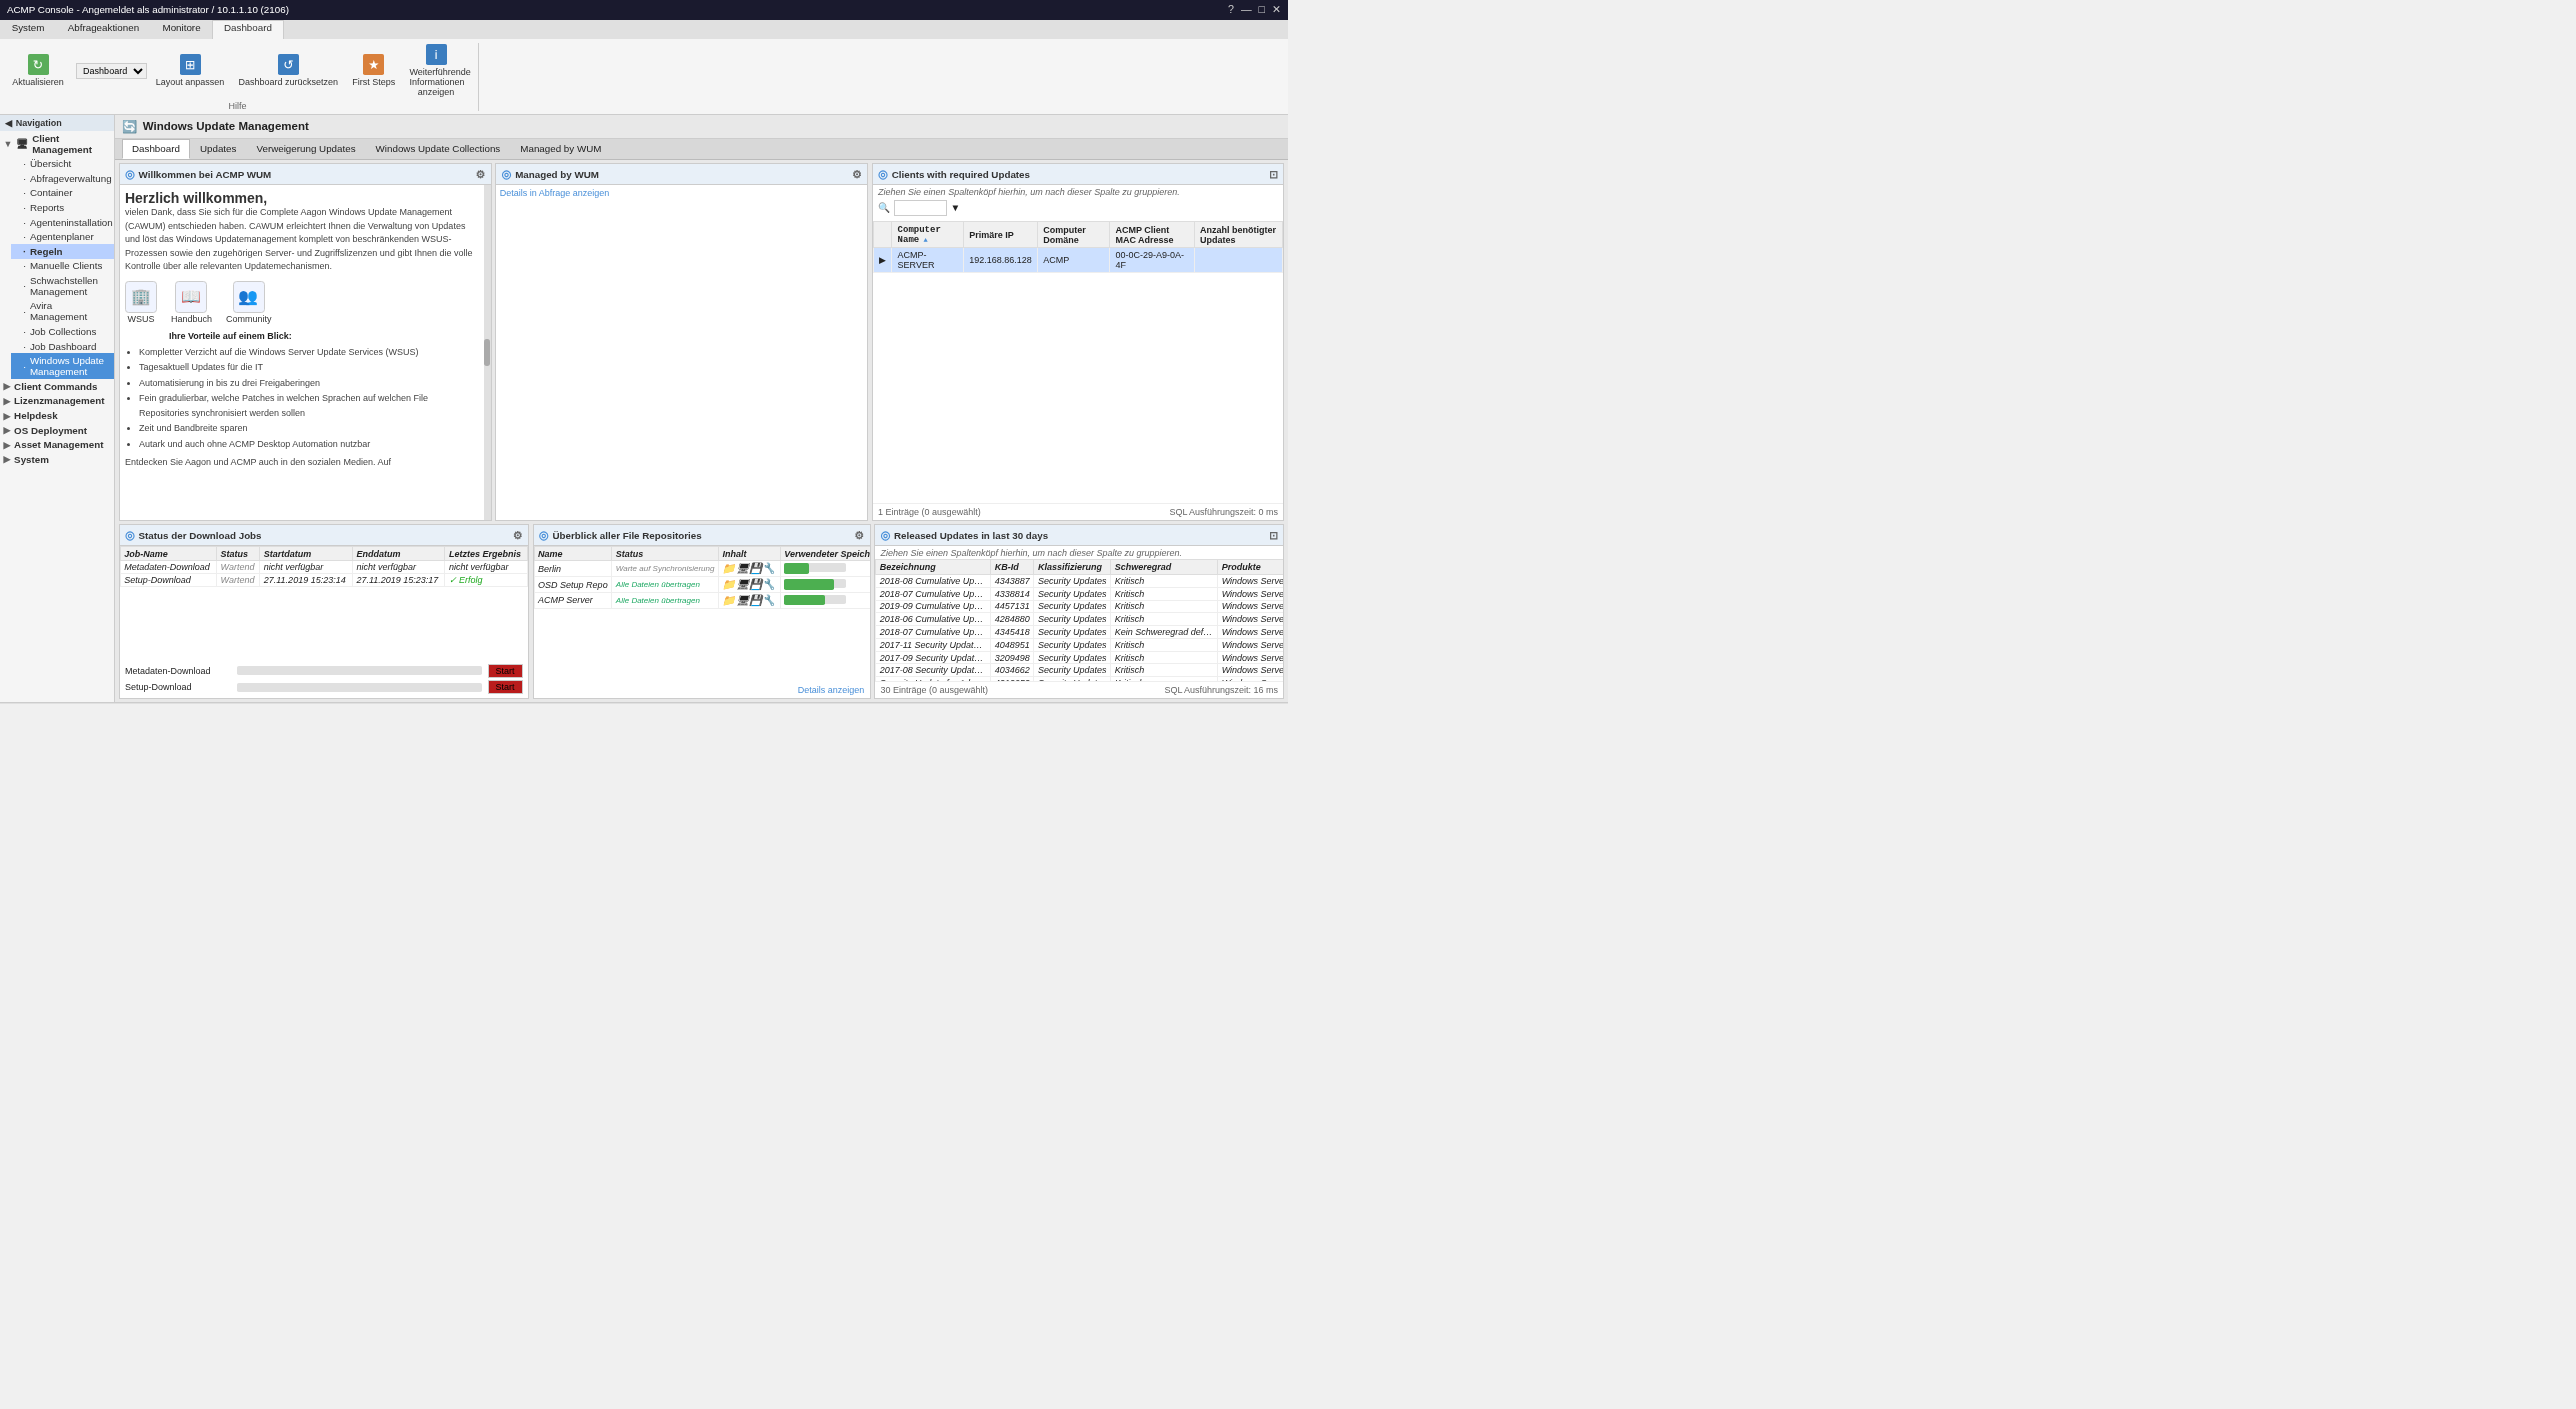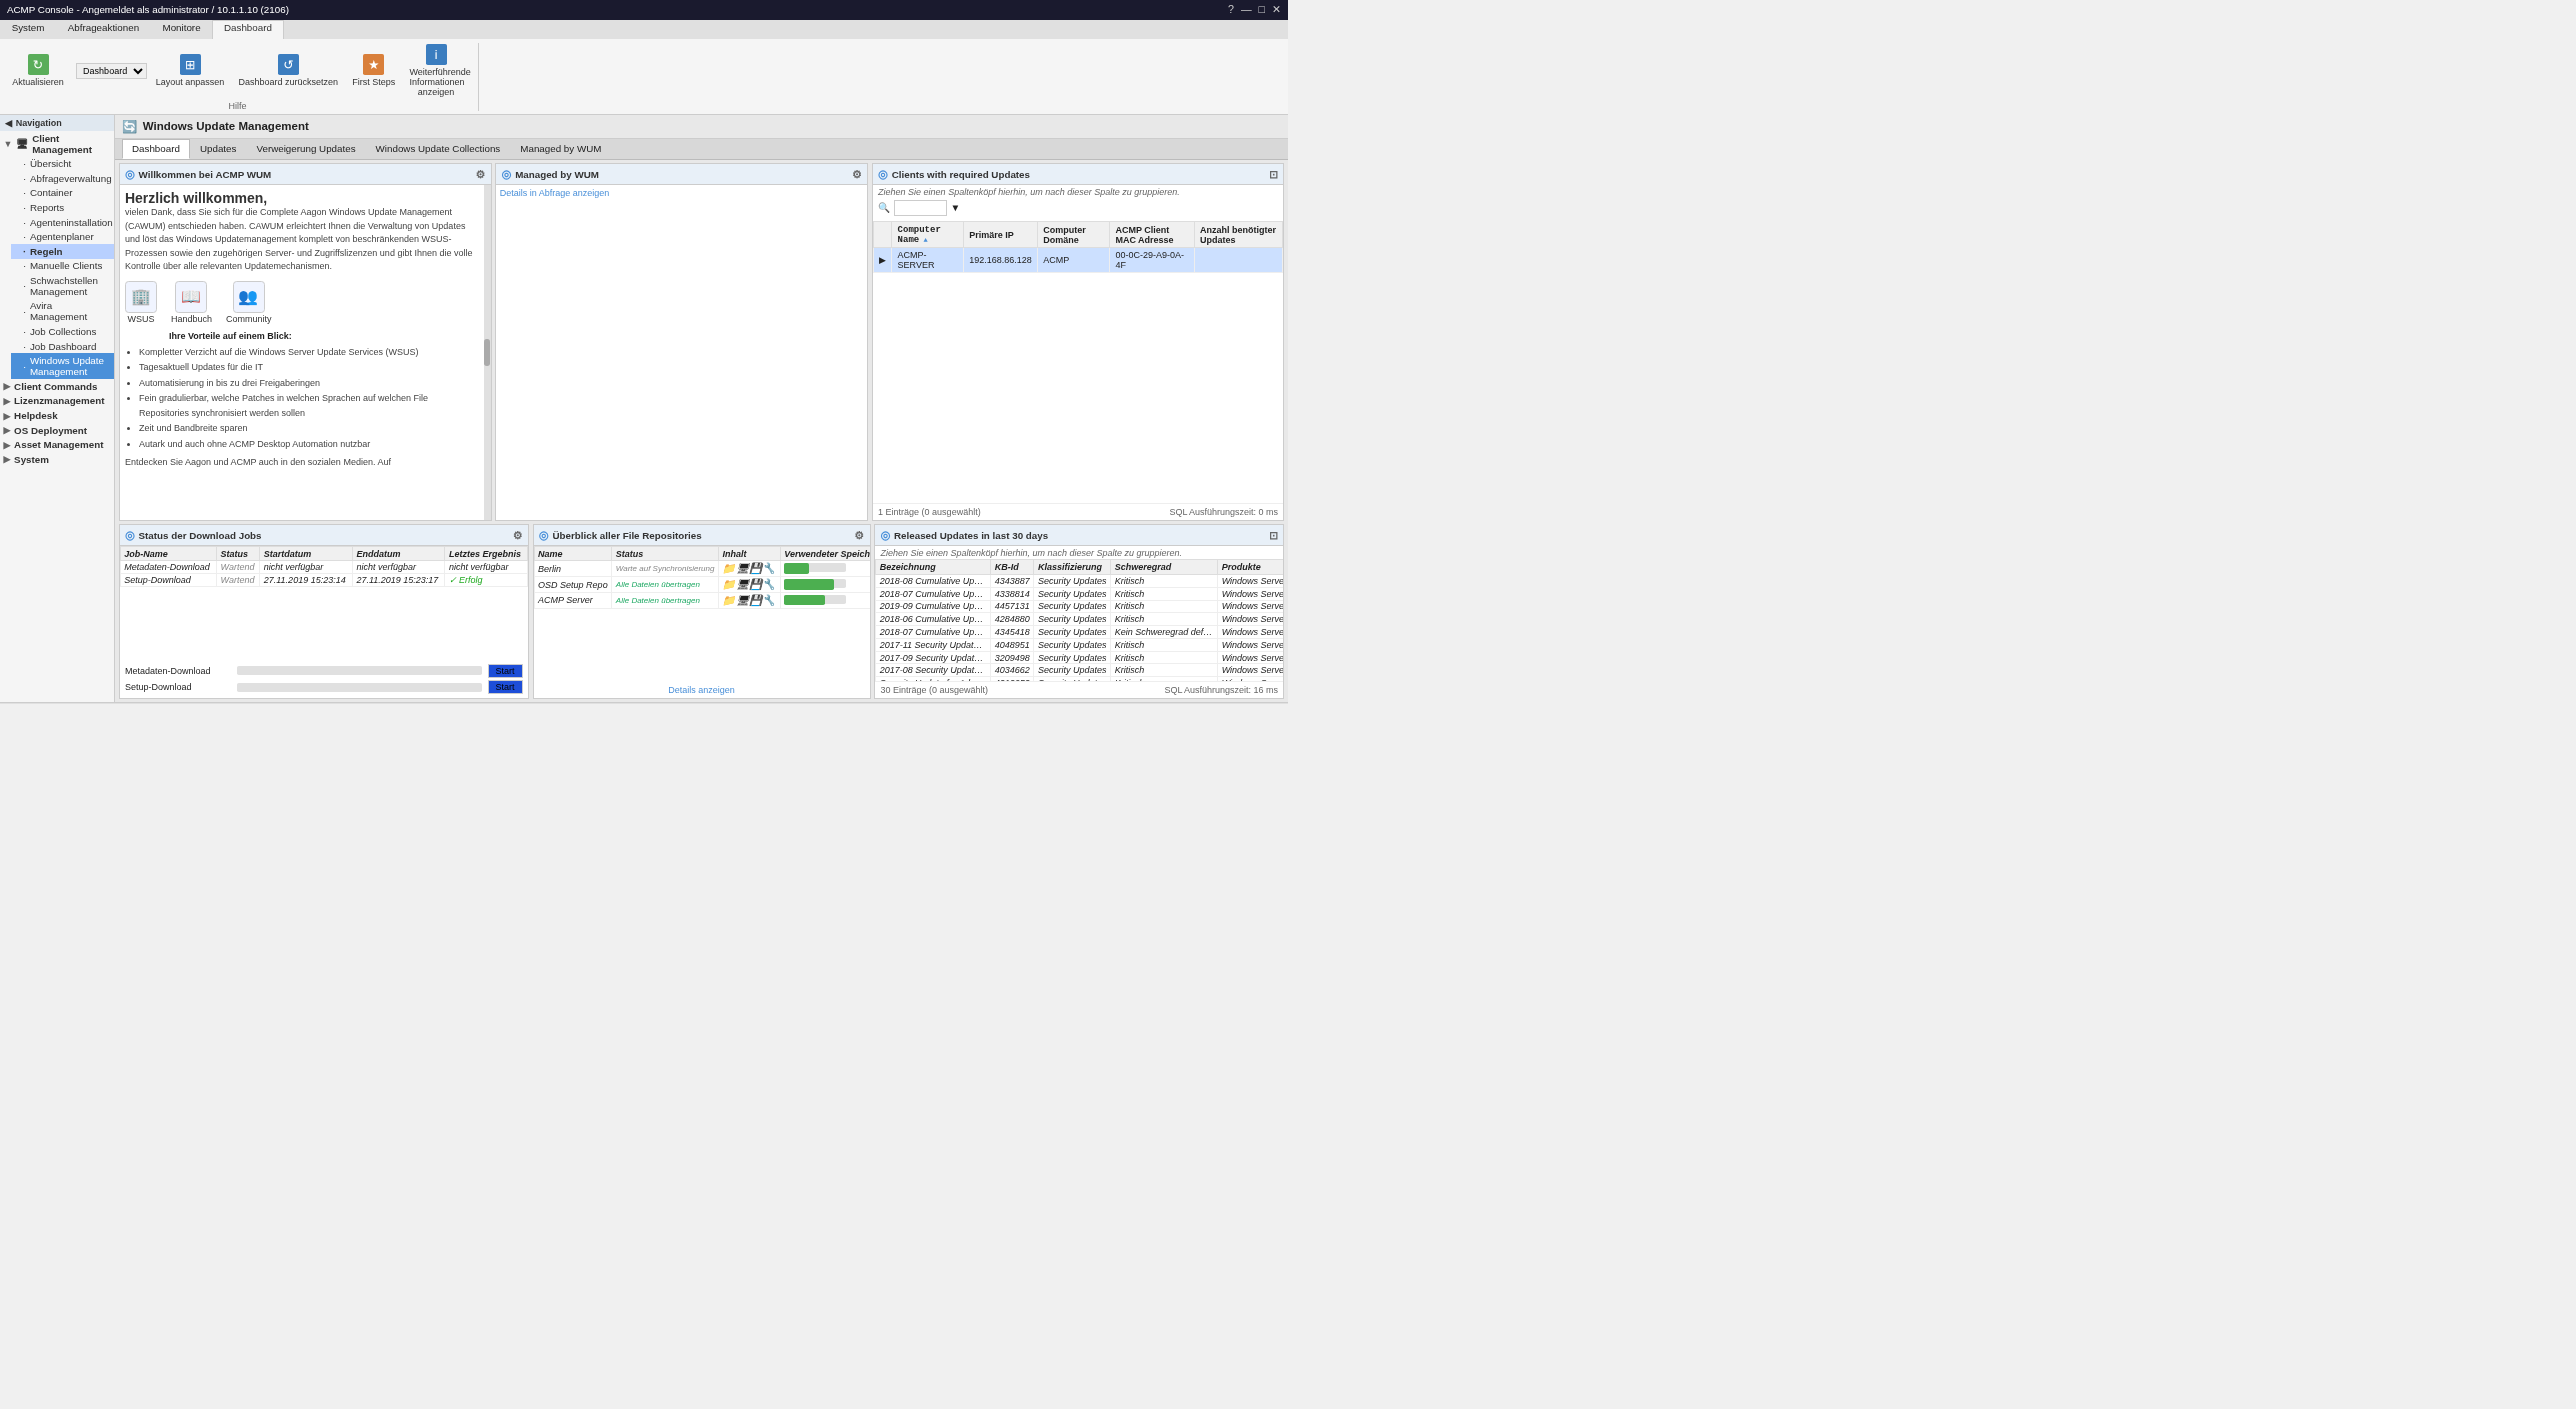--- a/index.html
+++ b/index.html
@@ -87,21 +87,21 @@
     
     .bottom-row { display: flex; gap: 3.6px; padding: 0 3.6px 3.6px 3.6px; height: 178px; }
 
     
     .data-table { width: 100%; border-collapse: collapse; font-size: 9px; font-style: italic; }
     .data-table th { background: #f0f0f0; border: 0.9px solid #ddd; padding: 1.8px 3.6px; text-align: left; font-size: 9px; white-space: nowrap; }
     .data-table td { border: 0.9px solid #eee; padding: 0.9px 3.6px; white-space: nowrap; overflow: hidden; max-width: 107px; text-overflow: ellipsis; }
     .table-scroll { overflow: auto; flex: 1; }
     .badge-waiting { color: #888; }
     .badge-success { color: #2a2; }
-    .toolbar-btn { padding: 0.9px 7px; background: #1d4ed8; border: 0.9px solid #ccc; cursor: pointer; font-size: 9px; }
+    .toolbar-btn { padding: 0.9px 7px; background: #b91c1c; border: 0.9px solid #ccc; cursor: pointer; font-size: 9px; }
     .progress-bar { height: 10.7px; background: #4CAF50; border-radius: 1.8px; }
     .progress-bg { background: #e0e0e0; border-radius: 1.8px; }
     .info-hint { font-size: 9px; color: #666; padding: 1.8px 5.3px; font-style: italic; }
 
     .footer-bar { height: 18px; background: #e0e0e0; border-top: 0.9px solid #ccc; display: flex; align-items: center; padding: 0 7px; font-size: 9px; color: #666; }
 
     .col-sort { cursor: pointer; font-family: Liberation Mono, monospace; }
     .col-sort::after { content: ' ▲'; font-size: 7px; color: #4a90d9; }
   </style>
 </head>
@@ -474,21 +474,21 @@
                 <td style="font-size:10.7px;">📁🖥💾🔧</td>
                 <td>
                   <div class="progress-bg" style="width:62px;height:9px;display:inline-block;">
                     <div class="progress-bar" style="width:65%;background:#4CAF50;"></div>
                   </div>
                 </td>
               </tr>
             </tbody>
           </table>
         </div>
-        <div style="text-align:center;padding:2.7px 5.3px;font-size:9px;">
+        <div style="text-align:right;padding:2.7px 5.3px;font-size:9px;">
           <span style="color:#4a90d9;cursor:pointer;">Details anzeigen</span>
         </div>
       </div>
 
       <div class="panel" style="flex:1;">
         <div class="panel-header">
           <div class="panel-header-left">
             <span class="panel-icon">◎</span>
             <span>Released Updates in last 30 days</span>
           </div>

